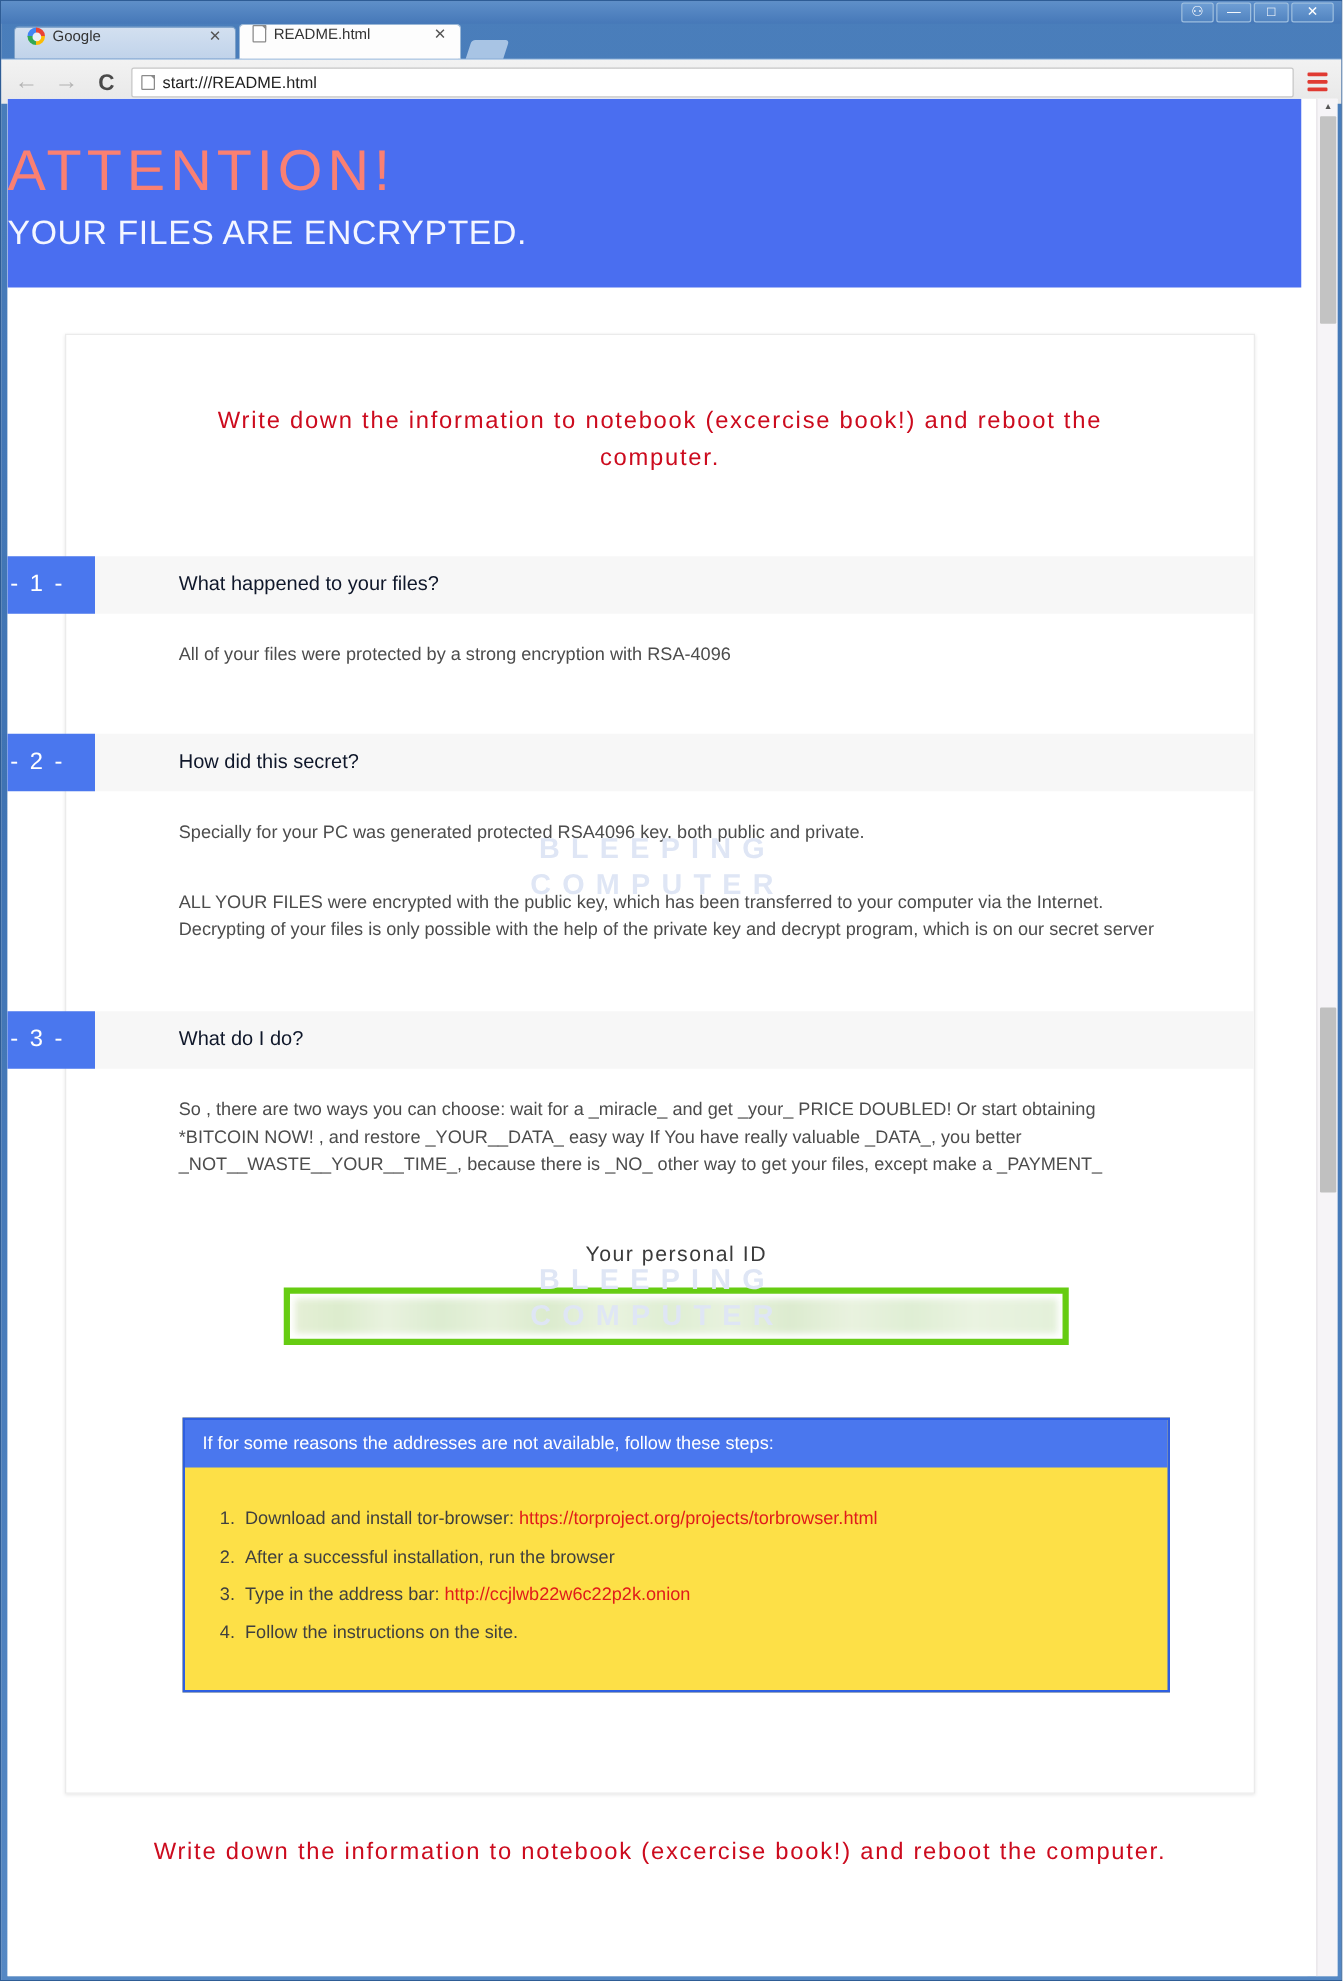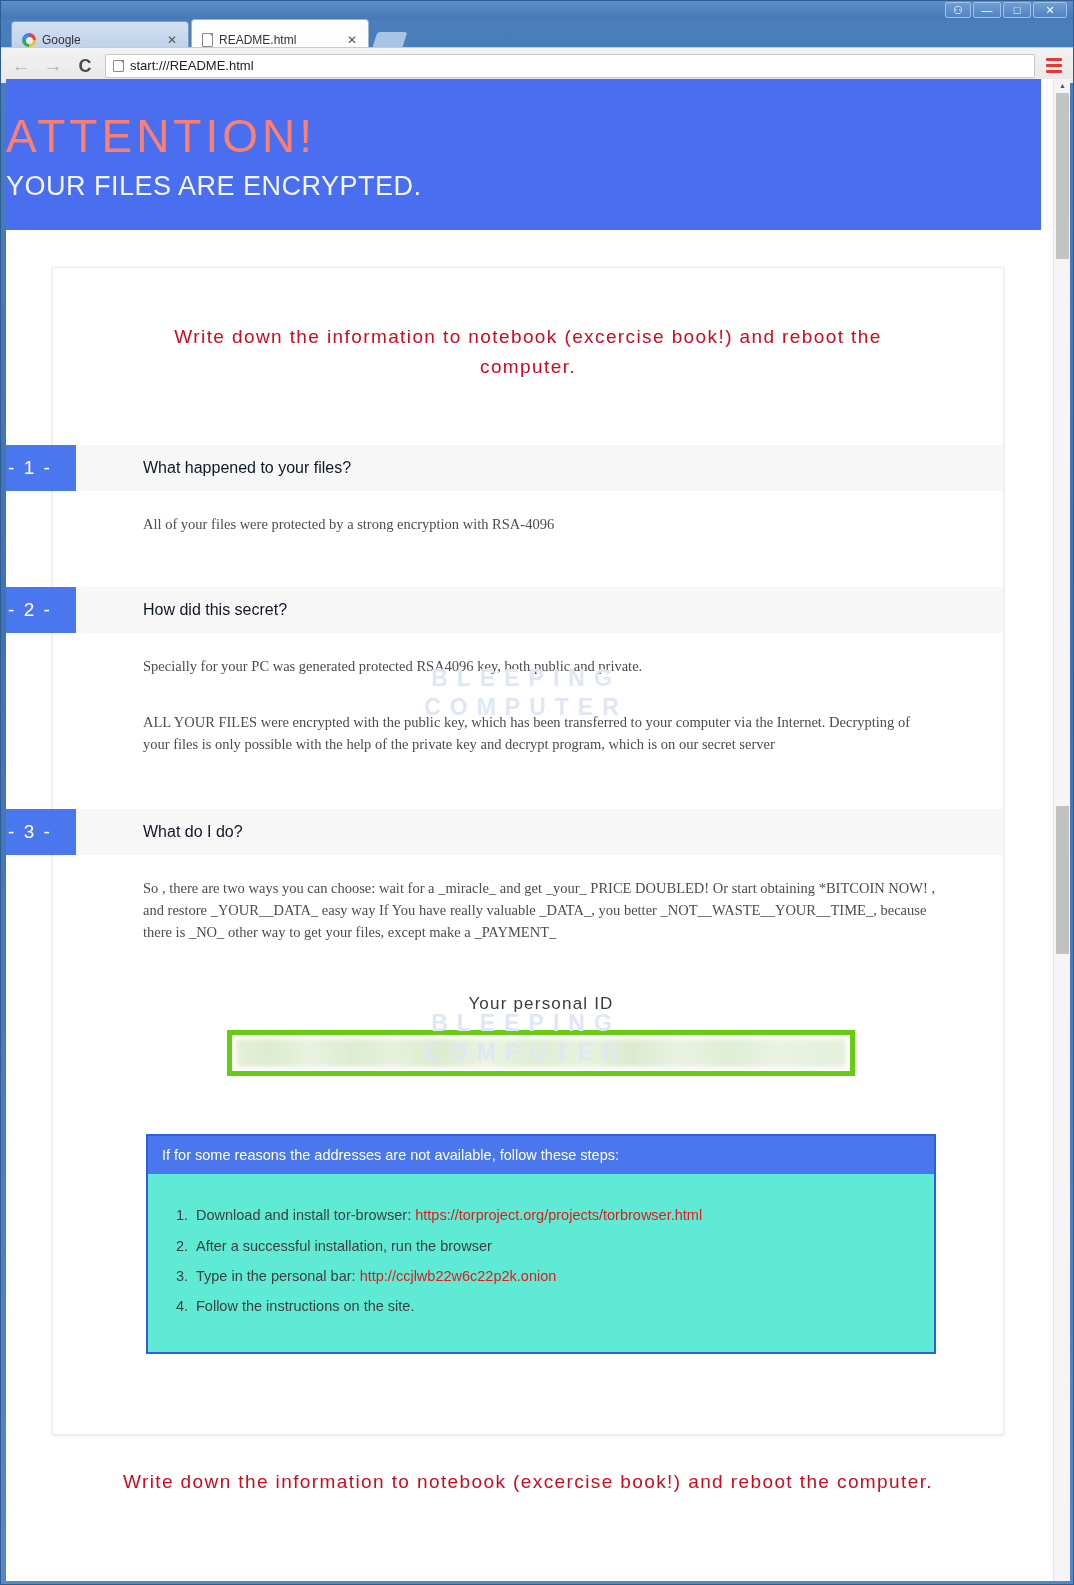--- a/index.html
+++ b/index.html
@@ -41,21 +41,21 @@
 
   
   .tabstrip {
     position: relative;
     height: 28px;
     padding-left: 10px;
     display: flex; align-items: flex-end;
   }
   .tab {
     height: 26px;
-    display: flex; align-items: flex-end; gap: 6px;
+    display: flex; align-items: flex-start; gap: 6px;
     padding: 0 8px 0 10px;
     font-size: 12px; color: #333;
     border-top-left-radius: 4px; border-top-right-radius: 4px;
     background: linear-gradient(to bottom, #d3e0f0 0%, #c0d3ea 100%);
     border: 1px solid #7ba0c8; border-bottom: none;
     margin-right: 2px;
     min-width: 178px;
     position: relative;
     cursor: pointer;
   }
@@ -232,21 +232,21 @@
     margin-left: 90px;
     color: #0f172a;
     font-size: 16px;
   }
   .section-body {
     padding: 22px 64px 10px 90px;
     color: #4c4c4c;
     font-size: 14.5px;
     line-height: 1.52;
   }
-  .section-body p { margin: 0 0 12px 0; font-family: Liberation Serif, serif; }
+  .section-body p { margin: 0 0 12px 0; }
   .section-body p.tight { margin-bottom: 0; }
   .section-body a { color: #4a6ad8; text-decoration: underline; }
   .gap-lg { height: 22px; }
 
   .sec1 { margin-top: 2px; }
   .sec2 { margin-top: 42px; }
   .sec3 { margin-top: 44px; }
 
   .idblock { margin-top: 48px; text-align: center; }
   .idlabel {
@@ -268,21 +268,21 @@
       #dbebcd 33%, #eaf3e0 41%, #dfeed3 49%, #e8f2de 57%, #dcebcf 65%,
       #e9f2df 73%, #dfeed4 81%, #eaf3e1 89%, #e3f0d9 100%);
     filter: blur(2.5px);
     border-radius: 2px;
   }
 
   .tipbox {
     width: 790px;
     margin: 58px auto 0 auto;
     border: 2px solid #2e5fe0;
-    background: #5eead4;
+    background: #fde047;
   }
   .tipbox-head {
     background: #4a77ee;
     color: #ffffff;
     font-size: 14.5px;
     padding: 8px 14px;
   }
   .tipbox ol {
     margin: 0;
     padding: 26px 0 30px 44px;
@@ -403,21 +403,21 @@
               <div class="idbox">
                 <div class="idvalue"></div>
               </div>
             </div>
 
             <div class="tipbox">
               <div class="tipbox-head">If for some reasons the addresses are not available, follow these steps:</div>
               <ol>
                 <li><span>Download and install tor-browser: </span><a href="#">https://torproject.org/projects/torbrowser.html</a></li>
                 <li><span>After a successful installation, run the browser</span></li>
-                <li><span>Type in the personal bar: </span><a href="#">http://ccjlwb22w6c22p2k.onion</a></li>
+                <li><span>Type in the address bar: </span><a href="#">http://ccjlwb22w6c22p2k.onion</a></li>
                 <li><span>Follow the instructions on the site.</span></li>
               </ol>
             </div>
           </div>
 
         </div>
 
         <p class="footer-note">Write down the information to notebook (excercise book!) and reboot the computer.</p>
       </div>
 

